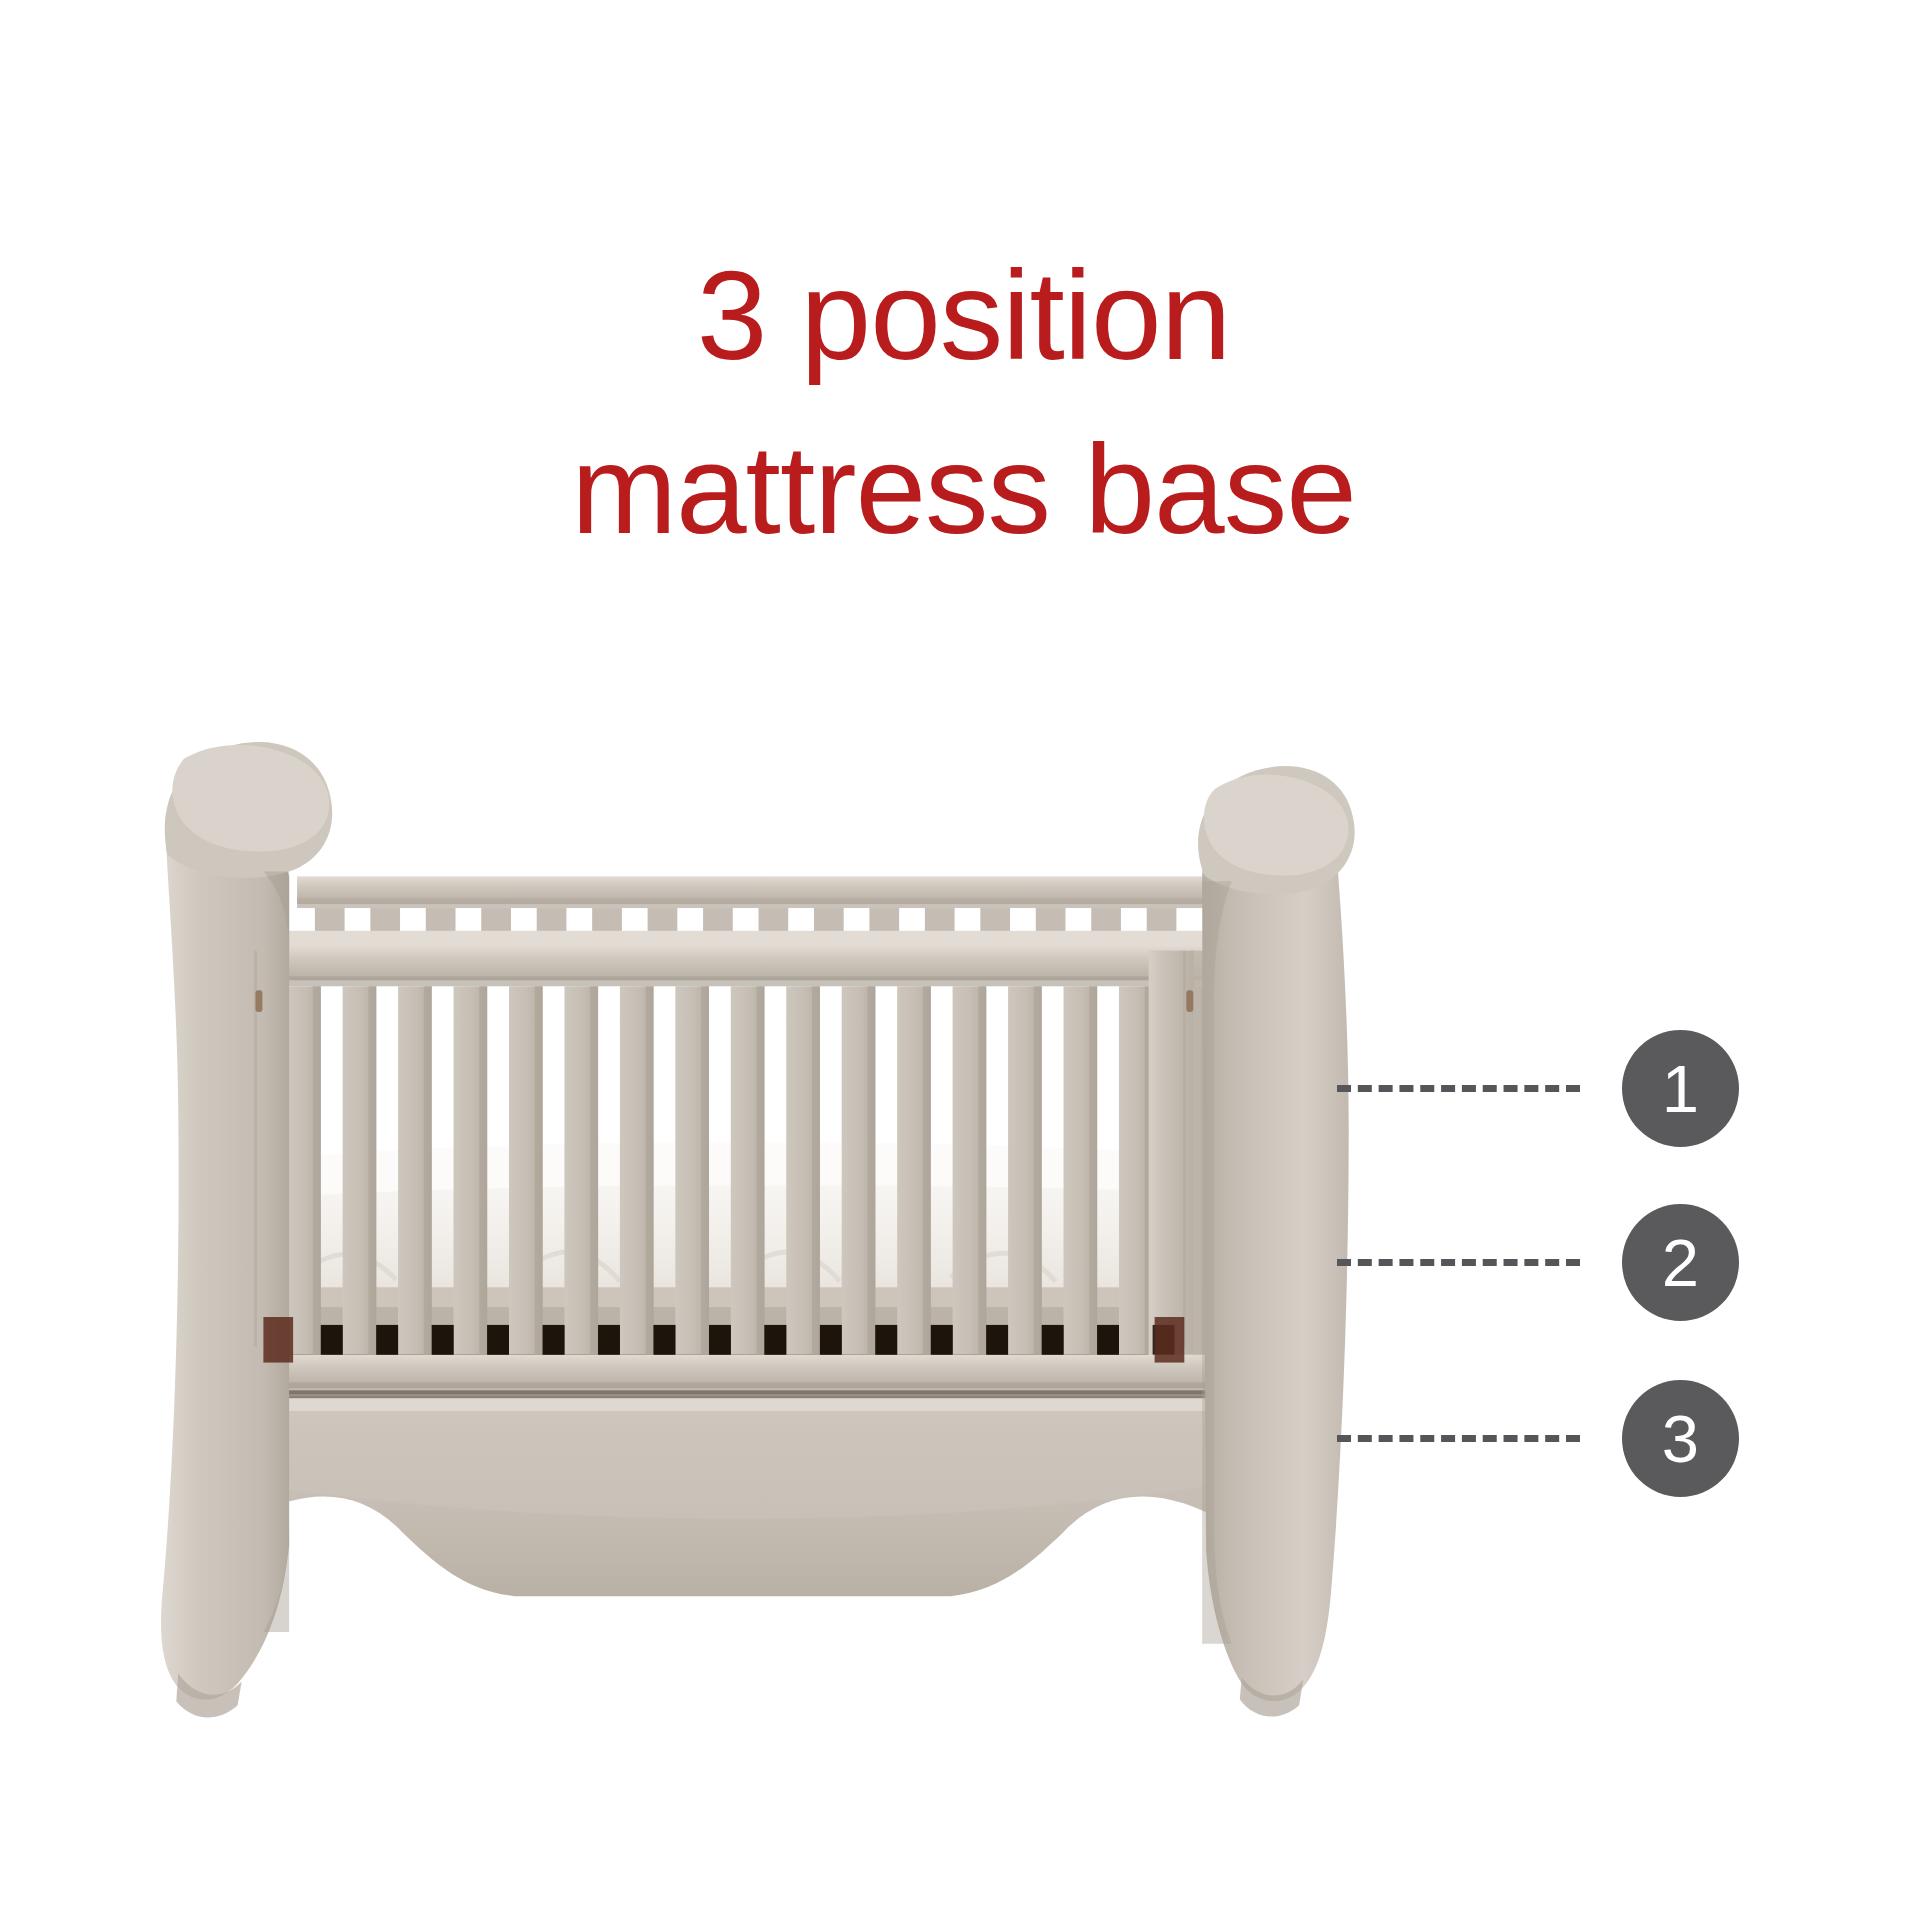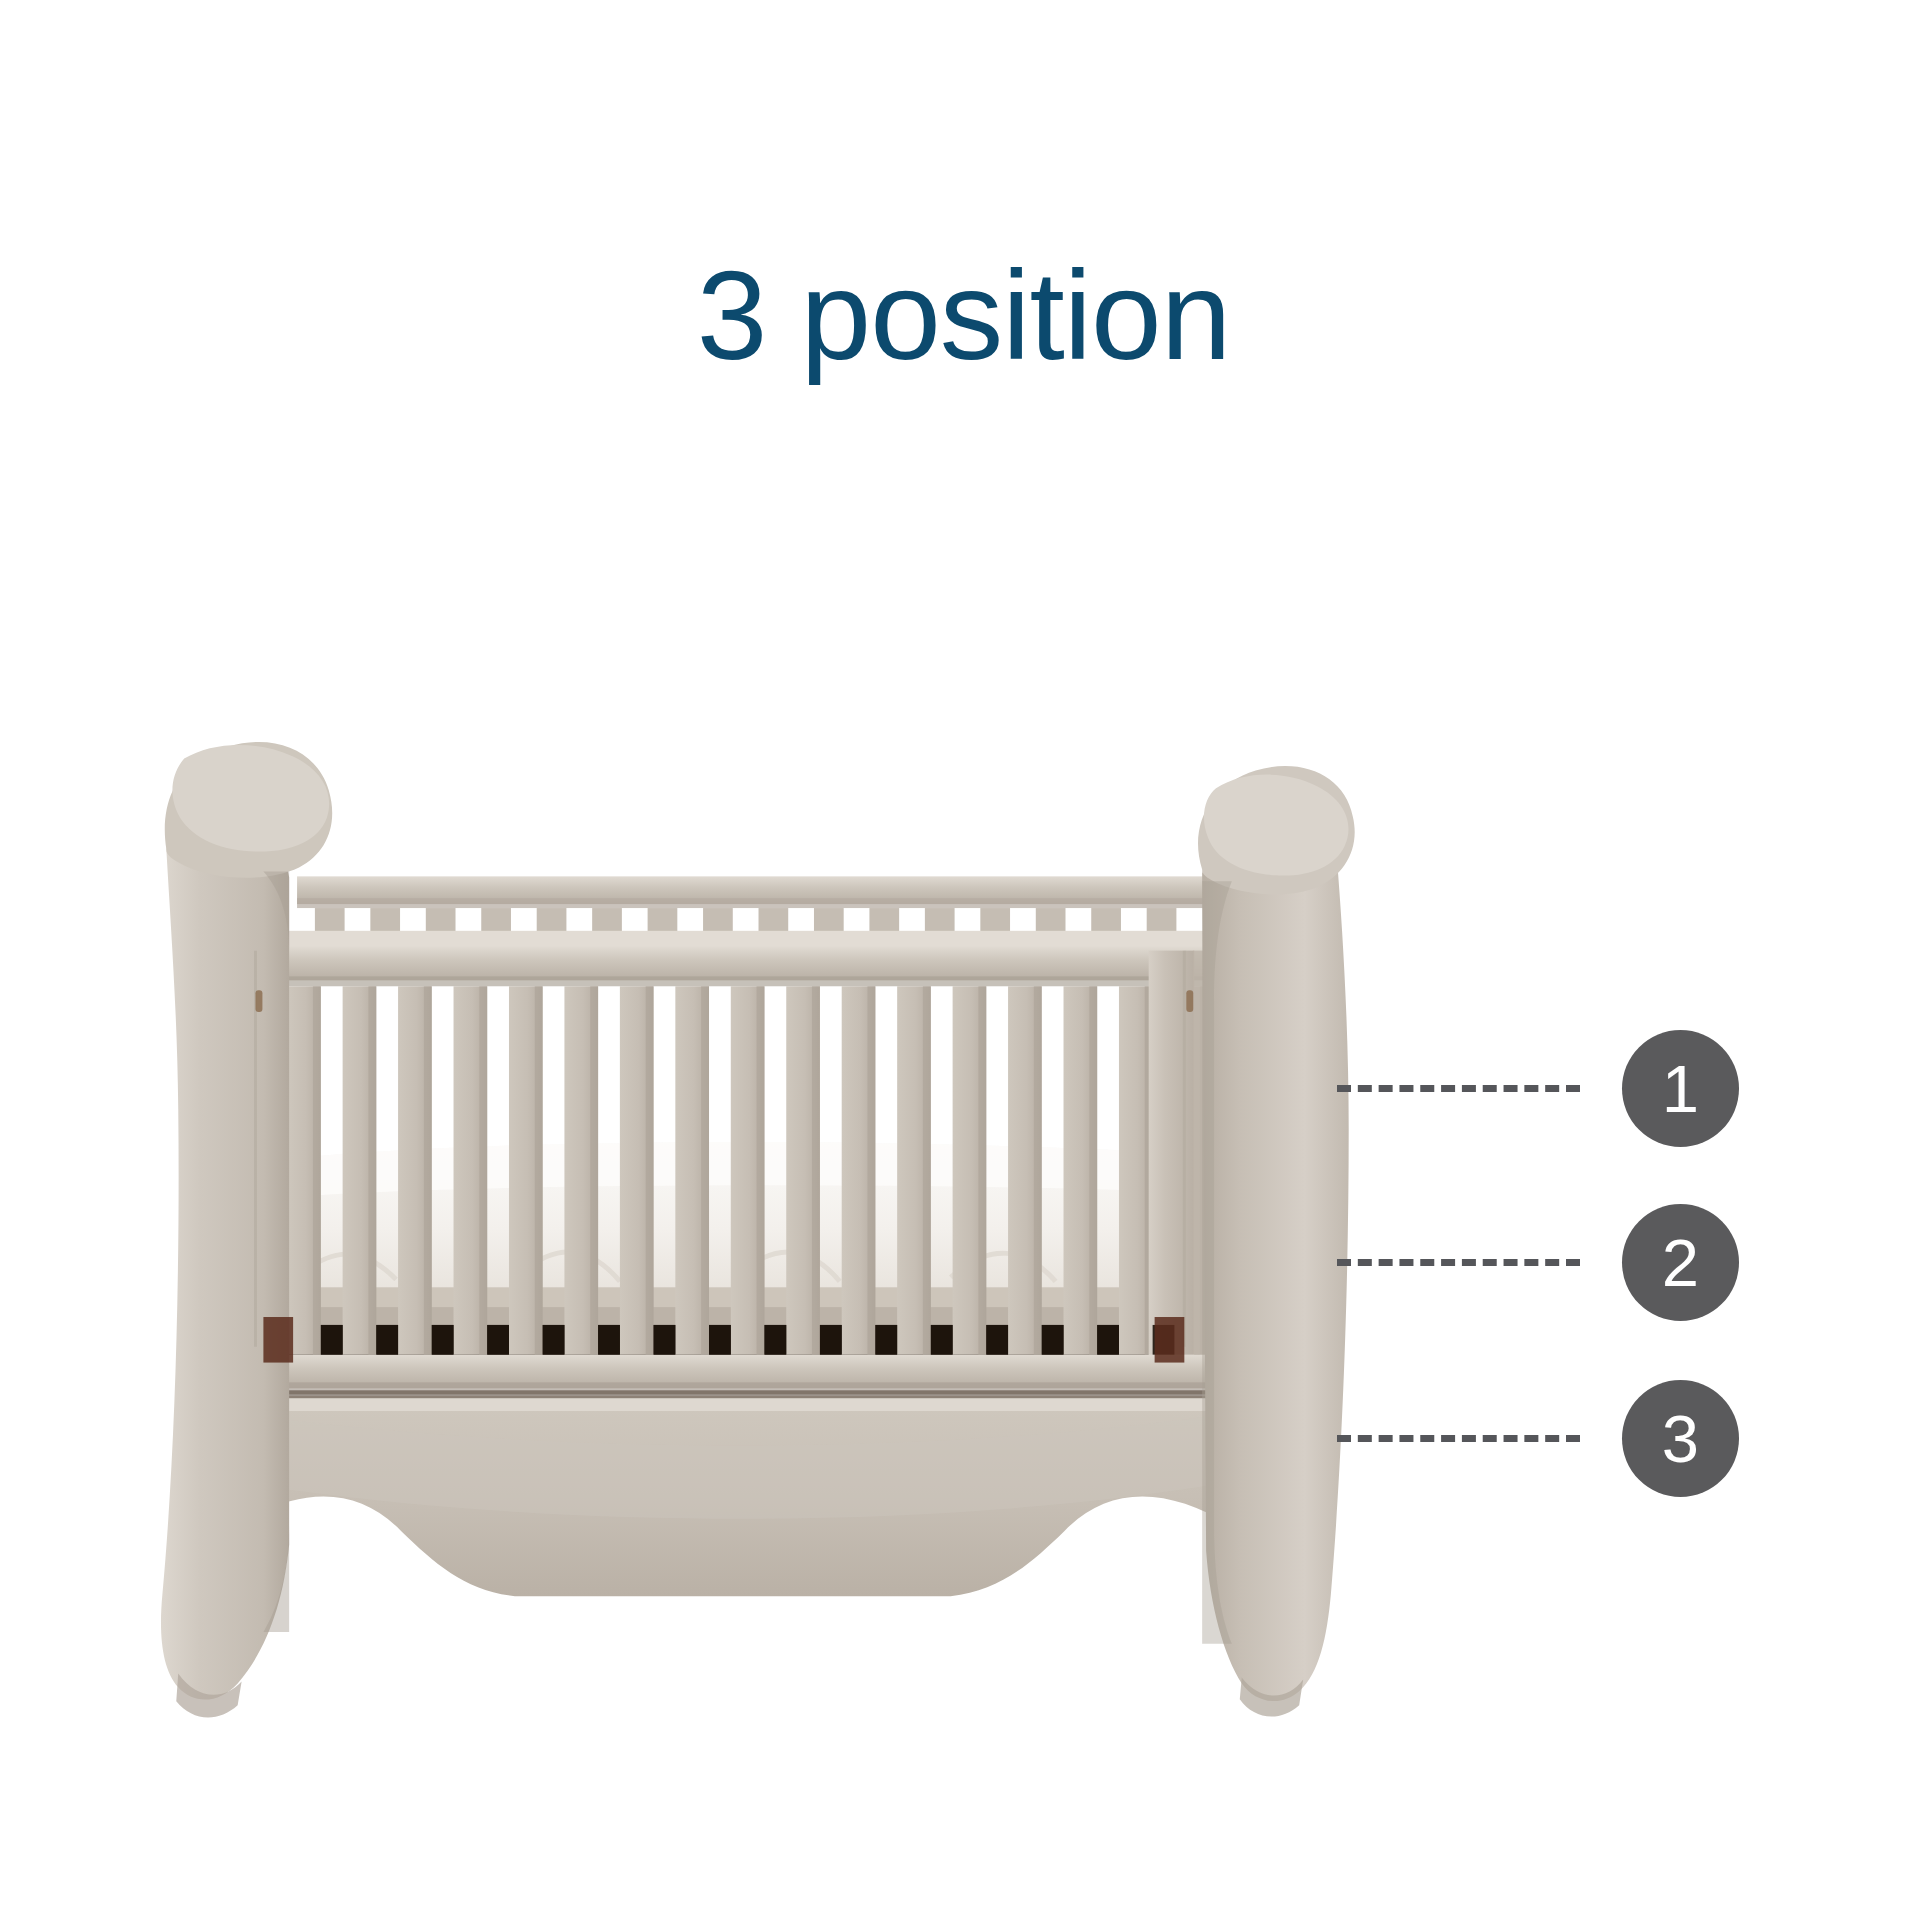--- a/index.html
+++ b/index.html
@@ -10,21 +10,21 @@
     overflow:hidden;
     position:relative;
   }
   #stage{position:absolute;inset:0;width:1927px;height:1927px;background:#fff;}
 
   
   .heading{
     position:absolute;
     left:0; right:0; top:228px;
     text-align:center;
-    color:#0c4a6e;
+    color:#b91c1c;
     font-size:127px;
     line-height:174px;
     font-weight:400;
     letter-spacing:-1px;
     white-space:nowrap;
   }
   .heading .ln{display:block;}
 
   
   .crib{position:absolute; left:0; top:0; width:1927px; height:1927px;}
@@ -60,20 +60,21 @@
   #callout-2{left:1337px; top:1203px;}
   #callout-3{left:1337px; top:1379px;}
 </style>
 </head>
 <body>
 
 <div id="stage">
 
   <div class="heading">
     <span class="ln">3 position</span>
+    <span class="ln">mattress base</span>
   </div>
 
   <div class="crib">
   <svg viewBox="0 0 1946 1946" xmlns="http://www.w3.org/2000/svg" aria-hidden="true">
     <defs>
       <linearGradient id="wood" x1="0" y1="0" x2="0" y2="1">
         <stop offset="0" stop-color="#d4cdc4"></stop>
         <stop offset="0.45" stop-color="#c8c0b6"></stop>
         <stop offset="1" stop-color="#bdb4a9"></stop>
       </linearGradient>

